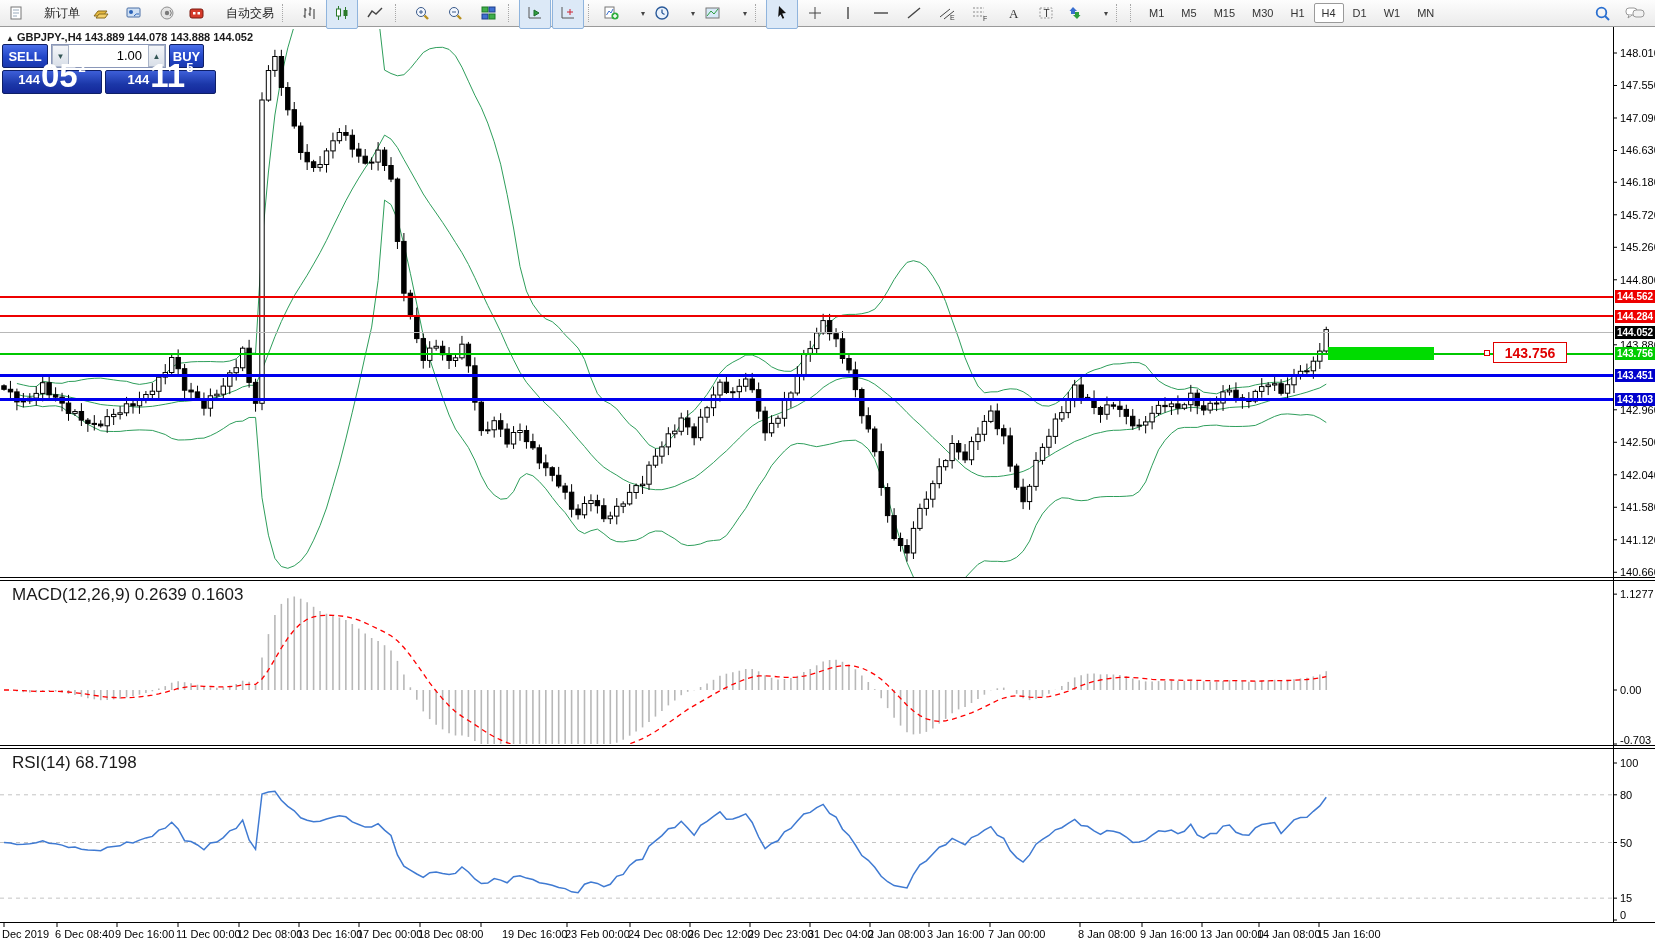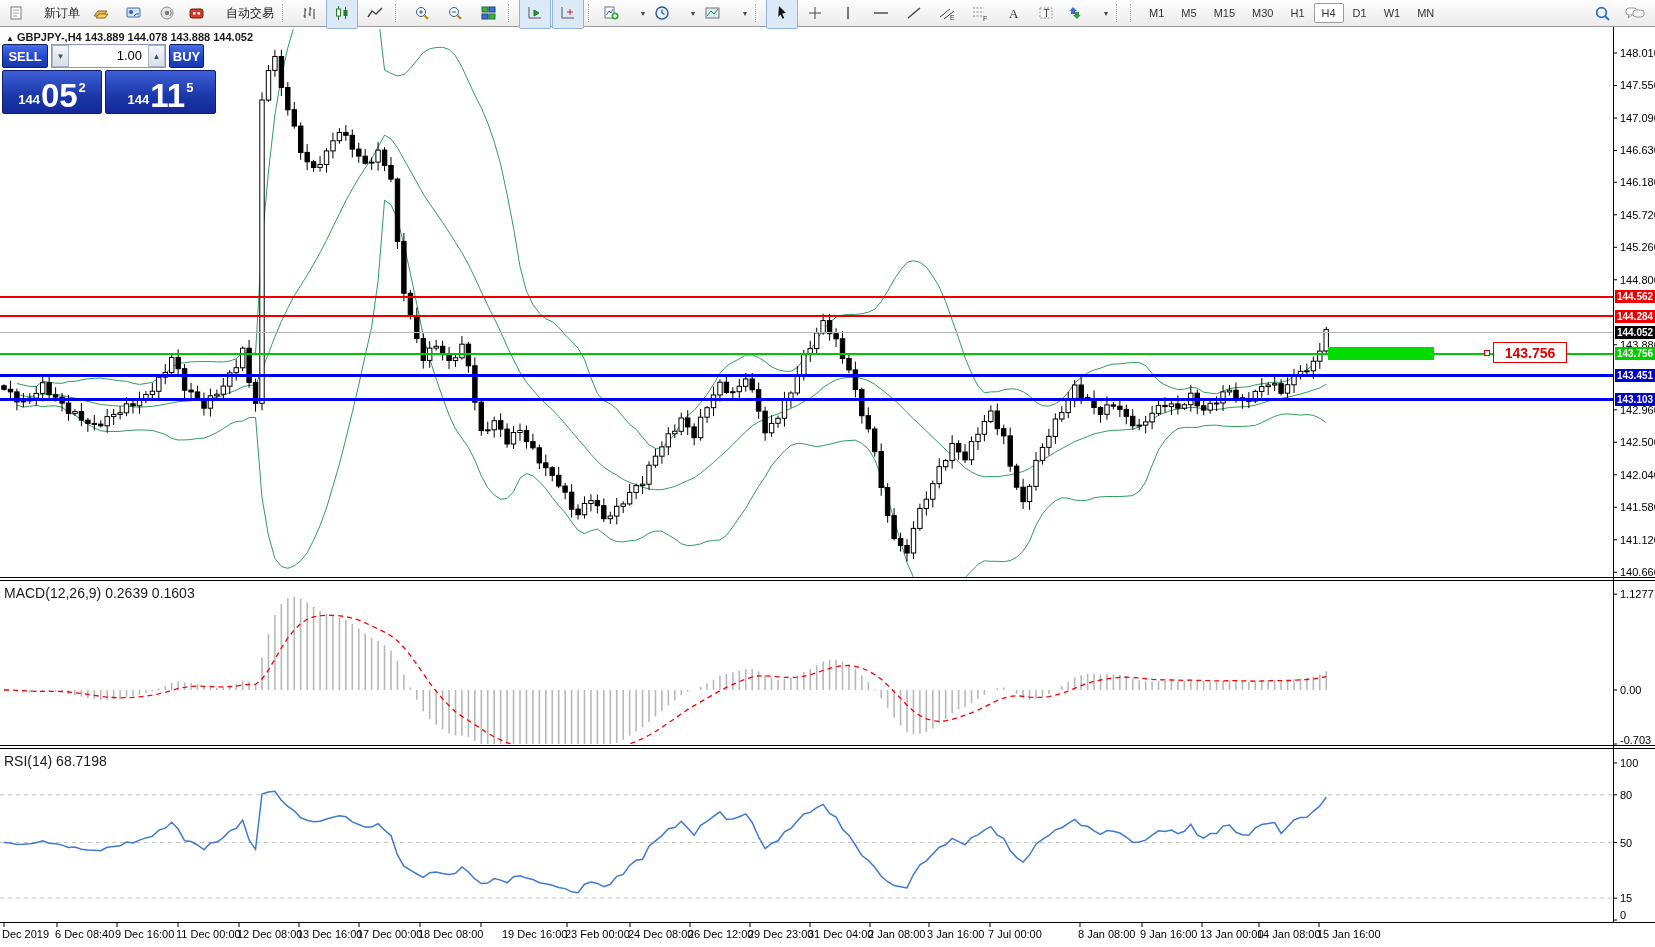--- a/index.html
+++ b/index.html
@@ -21,33 +21,33 @@
   
   .vaxis{position:absolute;left:1613px;top:27px;width:1px;height:896px;background:#000;}
   .psep{position:absolute;left:0;width:1655px;height:1px;background:#000;}
   .ticklabel{position:absolute;left:1620px;font-size:11px;color:#000;white-space:nowrap;}
   .badge{position:absolute;left:1615px;width:40px;height:13px;font-size:10px;font-weight:bold;
          color:#fff;text-align:center;line-height:13px;}
   .hl{position:absolute;left:0;width:1613px;}
   .datelabel{position:absolute;top:928px;font-size:11px;color:#000;white-space:nowrap;}
   #title{position:absolute;left:6px;top:31px;font-size:11px;font-weight:600;color:#1a1a1a;z-index:5;}
   #title .tri{font-size:8px;margin-right:3px;}
-  .indlabel{position:absolute;left:4px;font-size:14px;color:#1a1a1a;z-index:5;}
+  .indlabel{position:absolute;left:12px;font-size:17px;color:#1a1a1a;z-index:5;}
   
   #ocp{position:absolute;left:2px;top:44px;width:214px;height:64px;z-index:20;font-family:"Liberation Sans",sans-serif;}
   .ocbtn{position:absolute;top:0;height:24px;box-sizing:border-box;border:1px solid #0e1f66;border-radius:2px;
     background:linear-gradient(#4a6ee8,#2246c8 55%,#1a38ae);color:#fff;font-size:13px;font-weight:bold;
     display:flex;align-items:center;justify-content:center;}
   #sellbtn{left:0;width:46px;} #buybtn{left:167px;width:35px;}
   #volwrap{position:absolute;left:49px;top:0;width:115px;height:24px;box-sizing:border-box;
     background:#fff;border:1px solid #8a97b8;display:flex;}
   .spin{width:17px;height:100%;background:linear-gradient(#f4f6f9,#d9dfe8);border:1px solid #aab4c8;box-sizing:border-box;
     font-size:8px;color:#355;display:flex;align-items:center;justify-content:center;}
   #volval{flex:1;font-size:13px;color:#000;text-align:right;padding:0 6px;line-height:22px;}
-  .pricebox{position:absolute;top:26px;height:44px;box-sizing:border-box;border:1px solid #0e1f66;border-radius:2px;
+  .pricebox{position:absolute;top:26px;height:24px;box-sizing:border-box;border:1px solid #0e1f66;border-radius:2px;
     background:linear-gradient(#3d5fd8,#1b37a8 60%,#14289a);color:#fff;display:flex;align-items:flex-end;
     justify-content:center;padding-bottom:2px;}
   #sellprice{left:0;width:100px;} #buyprice{left:103px;width:111px;}
   .pb-small{font-size:13px;font-weight:bold;margin:0 1px 4px 0;}
   .pb-big{font-size:33px;font-weight:bold;line-height:30px;}
   .pb-sup{font-size:13px;font-weight:bold;margin:0 0 16px 1px;}
   
   #greenbar{position:absolute;left:1328px;top:347px;width:106px;height:13px;background:#00dc00;z-index:6;}
   #pricelabelbox{position:absolute;left:1493px;top:342px;width:74px;height:21px;box-sizing:border-box;
     border:1px solid #e00000;background:#fff;color:#e00000;font-size:14px;font-weight:bold;
@@ -1113,20 +1113,20 @@
       <div class="datelabel" style="left: 357px;">17 Dec 00:00</div>
       <div class="datelabel" style="left: 418px;">18 Dec 08:00</div>
       <div class="datelabel" style="left: 502px;">19 Dec 16:00</div>
       <div class="datelabel" style="left: 565px;">23 Feb 00:00</div>
       <div class="datelabel" style="left: 616px; padding-left: 12px;">24 Dec 08:00</div>
       <div class="datelabel" style="left: 688px;">26 Dec 12:00</div>
       <div class="datelabel" style="left: 748px;">29 Dec 23:00</div>
       <div class="datelabel" style="left: 808px;">31 Dec 04:00</div>
       <div class="datelabel" style="left: 868px;">2 Jan 08:00</div>
       <div class="datelabel" style="left: 927px;">3 Jan 16:00</div>
-      <div class="datelabel" style="left: 988px;">7 Jul 00:00</div>
+      <div class="datelabel" style="left: 988px;">7 Jan 00:00</div>
       <div class="datelabel" style="left: 1078px;">8 Jan 08:00</div>
       <div class="datelabel" style="left: 1140px;">9 Jan 16:00</div>
       <div class="datelabel" style="left: 1200px;">13 Jan 00:00</div>
       <div class="datelabel" style="left: 1257px;">14 Jan 08:00</div>
       <div class="datelabel" style="left: 1317px;">15 Jan 16:00</div>
     </div>
 </div>
 
 </body></html>

